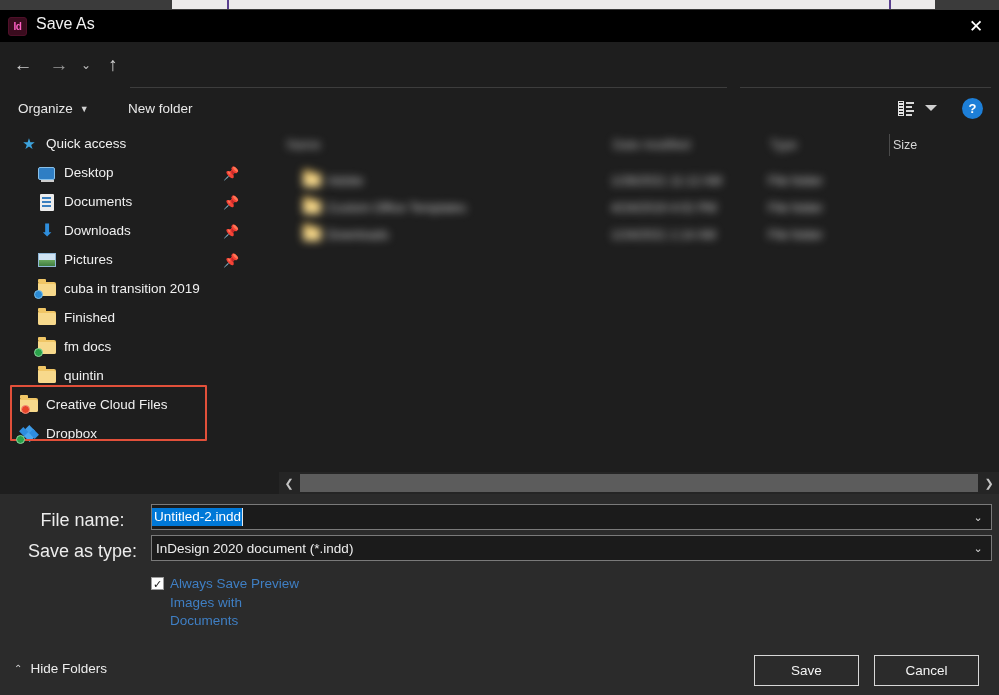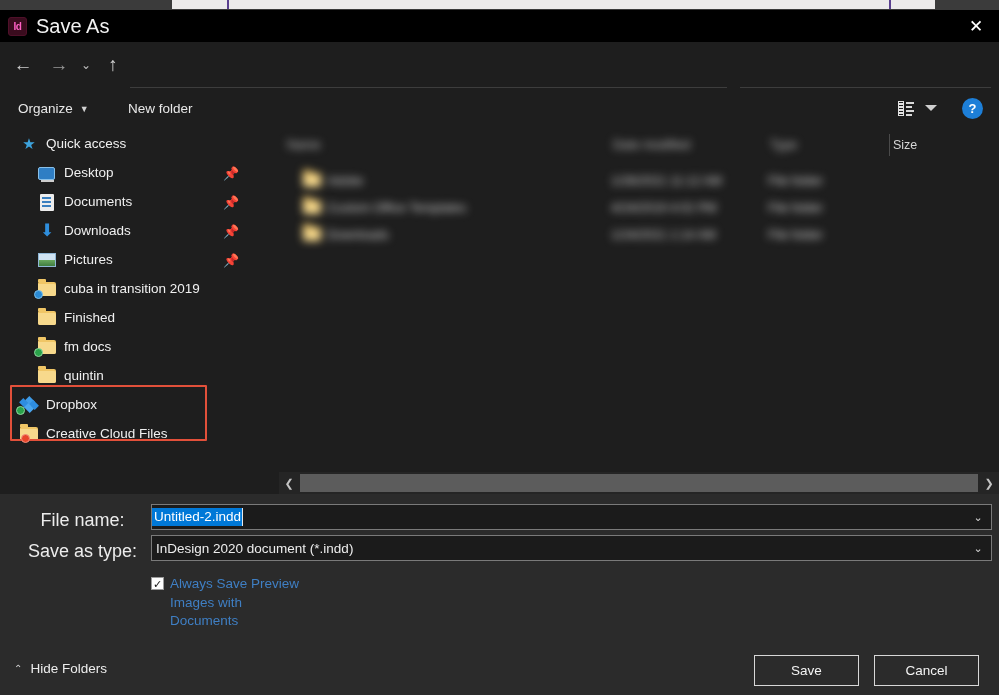--- a/index.html
+++ b/index.html
@@ -40,21 +40,21 @@
     width: 19px; height: 19px; border-radius: 3px;
     background: #3a0c1e;
     border: 1px solid #4f1029;
     color: #ff61c4;
     font-size: 10px; font-weight: bold;
     line-height: 17px; text-align: center;
     letter-spacing: -0.5px;
   }
   .title-text {
     position: absolute; left: 36px; top: 5px;
-    font-size: 20px; color: #f2f2f2;
+    font-size: 16px; color: #f2f2f2;
   }
   .close-btn {
     position: absolute; right: 0; top: 0; width: 46px; height: 32px;
     display: flex; align-items: center; justify-content: center;
     color: #ffffff; font-size: 17px; line-height: 1; cursor: pointer;
   }
 
   
   .navrow {
     position: absolute; top: 42px; left: 0; width: 999px; height: 46px;
@@ -454,36 +454,36 @@
             <span>fm docs</span>
           </div>
           <div class="tree-item indent">
             <span class="tree-ico">
               <span class="ic-folder"></span>
             </span>
             <span>quintin</span>
           </div>
           <div class="tree-item">
             <span class="tree-ico">
+              <span class="ic-folder"></span>
+              <span class="badge badge-cc"></span>
+            </span>
+            <span>Creative Cloud Files</span>
+          </div>
+          <div class="tree-item">
+            <span class="tree-ico">
               <span class="ic-dropbox">
                 <span class="db-d" style="left:0;top:2px;background:#2e8de0;transform:rotate(45deg)"></span>
                 <span class="db-d" style="left:6px;top:0;background:#3f9ce8;transform:rotate(45deg)"></span>
                 <span class="db-d" style="left:10px;top:4px;background:#2e8de0;transform:rotate(45deg)"></span>
                 <span class="db-d" style="left:5px;top:7px;background:#4aa6ef;transform:rotate(45deg)"></span>
               </span>
               <span class="badge badge-ok"></span>
             </span>
             <span>Dropbox</span>
-          </div>
-          <div class="tree-item">
-            <span class="tree-ico">
-              <span class="ic-folder"></span>
-              <span class="badge badge-cc"></span>
-            </span>
-            <span>Creative Cloud Files</span>
           </div>
         </div>
       <div class="hl-box" id="hl" style="left: 10px; width: 197px; top: 256px; height: 56px; border-color: rgb(226, 80, 58);"></div>
     </div>
 
     <div class="vscroll">
       <div class="vs-arrow vs-up">⌃</div>
       <div class="vs-thumb"></div>
       <div class="vs-arrow vs-down">⌄</div>
     </div>

